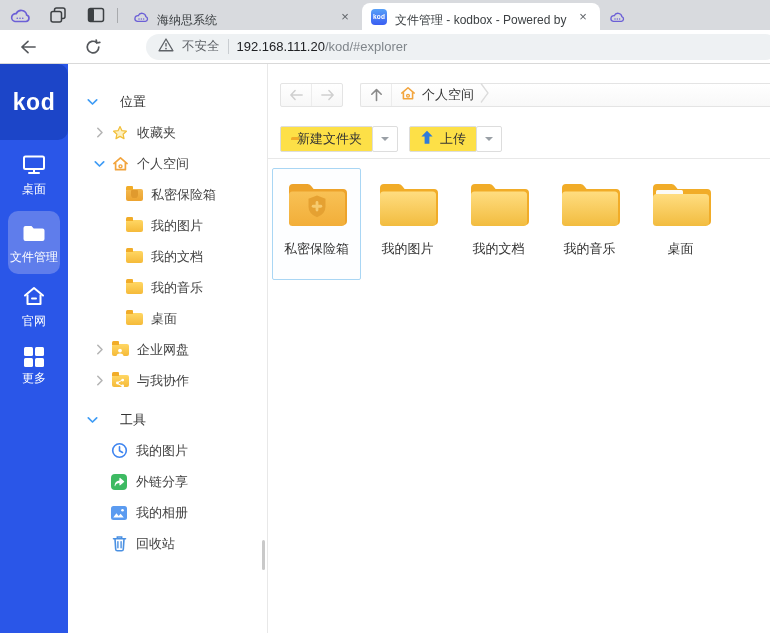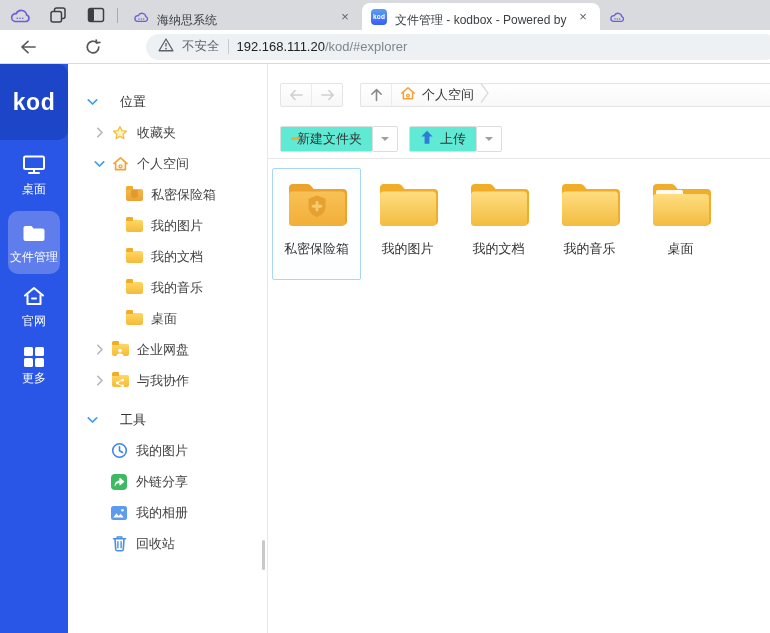--- a/index.html
+++ b/index.html
@@ -81,21 +81,21 @@
   .main { flex:1; background:#fff; overflow:hidden; }
   .navrow { display:flex; margin:19px 0 0 12px; height:24px; }
   .navbox { display:flex; border:1px solid #e4e4e4; border-radius:2px; background:linear-gradient(#fff,#f7f7f7); }
   .navcell { width:30px; height:22px; display:flex; align-items:center; justify-content:center; }
   .navdiv { width:1px; background:#ececec; }
   .crumbbox { flex:1; margin-left:17px; margin-right:-2px; display:flex; align-items:center;
     border:1px solid #e4e4e4; border-radius:2px 0 0 2px; border-right:none; background:linear-gradient(#fff,#f8f8f8); }
   .crumb-item { display:flex; align-items:center; gap:6px; padding:0 6px 0 8px; font-size:13px; color:#333; height:100%; }
   .btnrow { display:flex; margin:19px 0 0 12px; height:26px; }
   .btn { display:flex; align-items:center; gap:6px; padding:0 10px; border:1px solid #ddd; border-radius:2px;
-    background:#5eead4; font-size:13px; color:#333; height:26px; }
+    background:#fde047; font-size:13px; color:#333; height:26px; }
   .btn-caret { width:26px; height:26px; border:1px solid #ddd; border-radius:2px; margin-left:-1px;
     display:flex; align-items:center; justify-content:center; background:#fff; }
   .caret { width:0; height:0; border-left:4px solid transparent; border-right:4px solid transparent; border-top:4.5px solid #9aa0a6; }
   .btn-gap { width:11px; }
   .toolbar-rule { border-bottom:1px solid #e8e8e8; margin-top:6px; }
 
   
   .grid { display:flex; gap:2px; padding:9px 0 0 4px; }
   .tile { width:89px; height:112px; border:1px solid transparent; border-radius:2px;
     display:flex; flex-direction:column; align-items:center; }

